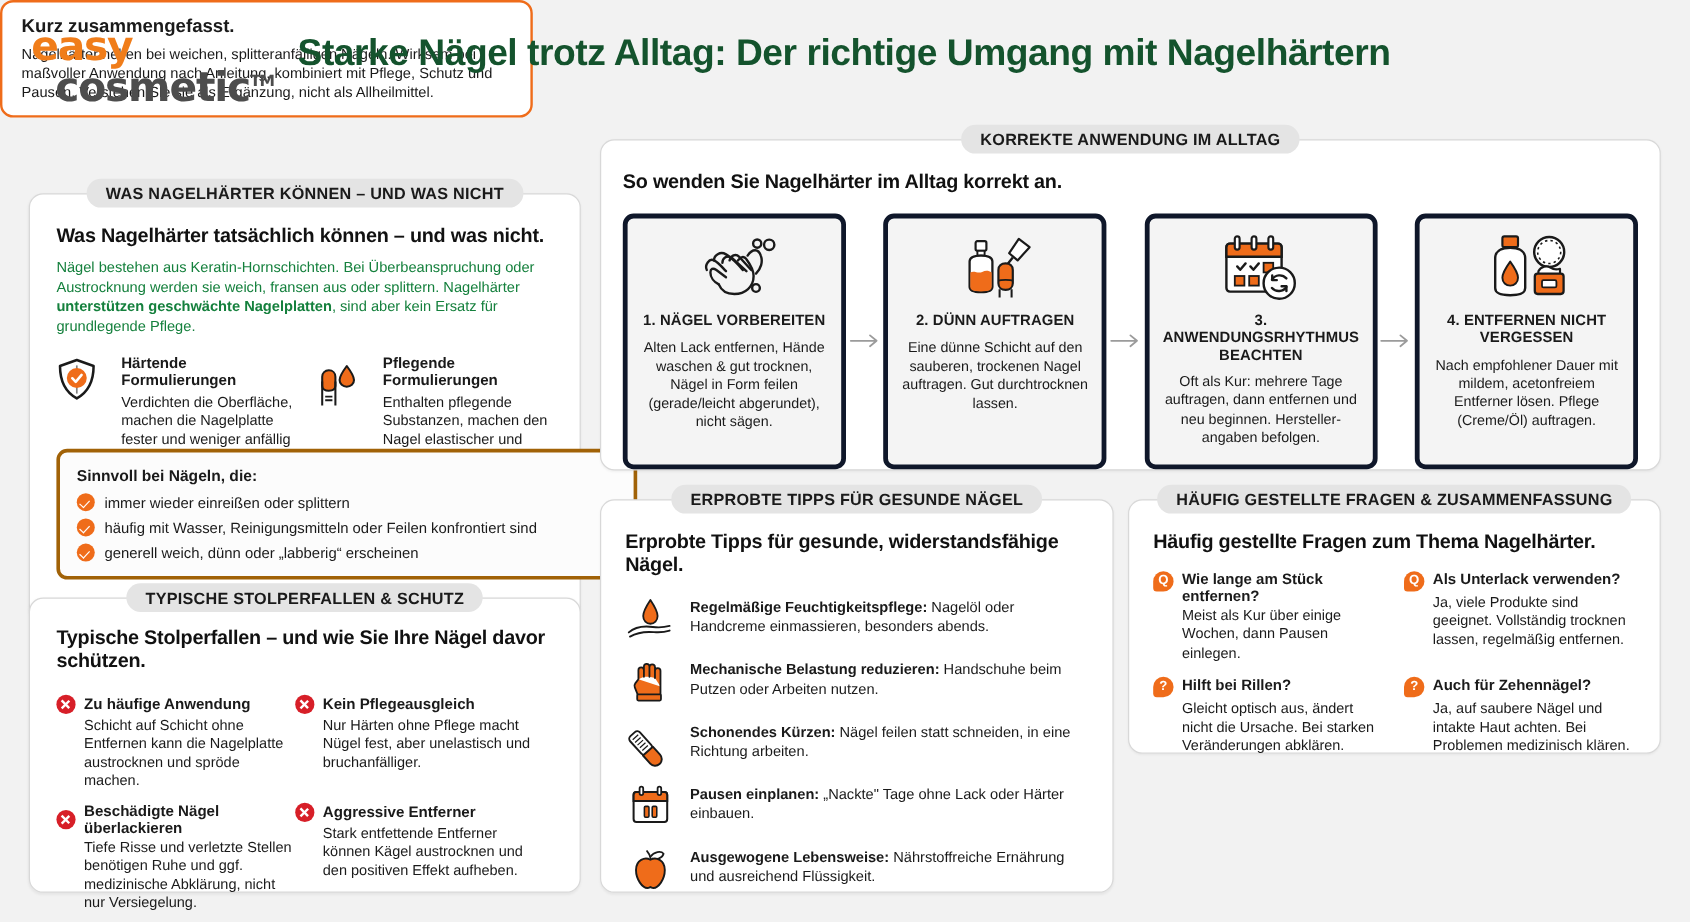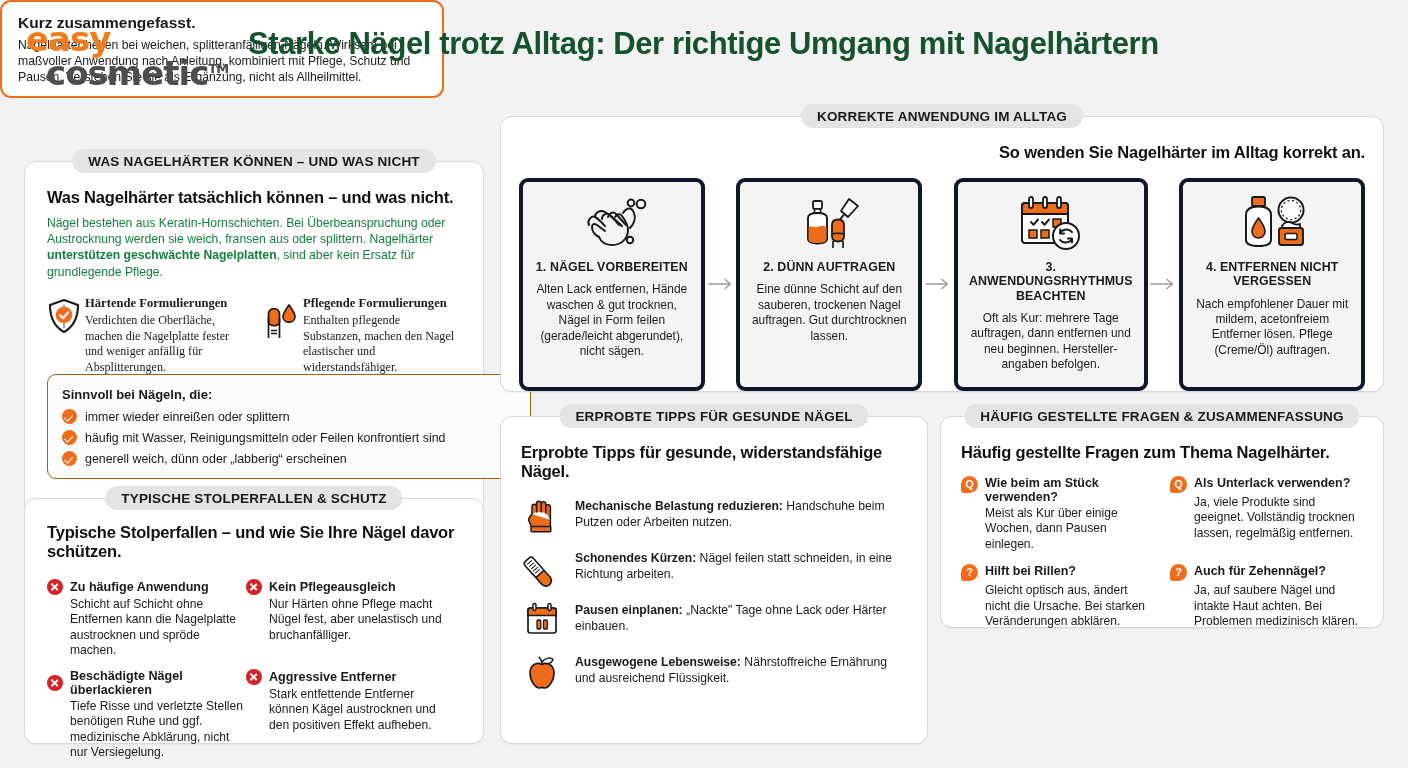--- a/index.html
+++ b/index.html
@@ -34,27 +34,27 @@
     white-space:nowrap;text-transform:uppercase;
   }
   .card-h{font-size:16.5px;font-weight:700;color:#111;letter-spacing:-0.2px;}
   .body-t{font-size:12.2px;line-height:1.33;color:#15803d;}
   
   #card-know{left:24px;top:116px;width:460px;height:356px;padding:26px 22px 0 22px;margin-top:45px;}
   #card-know .card-h{margin-bottom:8px;}
   #know-intro{margin-bottom:16px;}
   #know-intro b{font-weight:700;}
   .two-col{display:flex;gap:14px;}
-  .feat{display:flex;gap:4px;flex:1;font-family:Liberation Serif, serif;}
+  .feat{display:flex;gap:20px;flex:1;}
   .feat .ic{flex:0 0 34px;padding-top:2px;}
   .feat .ft{font-size:12.6px;font-weight:700;line-height:1.15;margin-bottom:3px;}
   .feat .fb{font-size:12.1px;line-height:1.28;}
   #sense-box{
     position:absolute;left:22px;top:212px;width:484px;
-    border:1px solid #a16207;border-radius:9px;background:#fcfcfc;
+    border:3px solid #a16207;border-radius:9px;background:#fcfcfc;
     padding:12px 14px 12px 14px;
   }
   #sense-box h4{font-size:13px;font-weight:700;margin-bottom:7px;}
   .li{display:flex;align-items:center;gap:8px;margin-bottom:6px;font-size:12.4px;}
   .li:last-child{margin-bottom:0;}
   .tick{flex:0 0 15px;width:15px;height:15px;border-radius:50%;background:#ef6c1a;
         position:relative;}
   .tick:after{content:"";position:absolute;left:4px;top:3.5px;width:4px;height:7px;
         border:solid #fff;border-width:0 1.8px 1.8px 0;transform:rotate(43deg);}
   
@@ -63,21 +63,21 @@
   .trap-grid{display:flex;flex-wrap:wrap;gap:10px 1px;}
   .trap{width:198px;}
   .trap .th{display:flex;align-items:center;gap:7px;font-size:12.6px;font-weight:700;margin-bottom:2px;}
   .xc{flex:0 0 16px;width:16px;height:16px;border-radius:50%;background:#d71f28;position:relative;}
   .xc:before,.xc:after{content:"";position:absolute;left:3.3px;top:7.2px;width:9.4px;height:1.9px;background:#fff;}
   .xc:before{transform:rotate(45deg);}
   .xc:after{transform:rotate(-45deg);}
   .trap .tb{font-size:12.1px;line-height:1.28;padding-left:23px;}
   
   #card-steps{left:500px;top:116px;width:884px;height:276px;padding:26px 18px 0 18px;}
-  #card-steps .card-h{text-align:right;margin-bottom:16px;}
+  #card-steps .card-h{text-align:left;margin-bottom:16px;}
   #steps-row{display:flex;align-items:stretch;justify-content:center;gap:0;}
   .step{
     width:196px;background:#f4f4f4;border:4px solid #0f172a;border-radius:9px;
     padding:12px 11px 14px 11px;text-align:center;min-height:195px;
   }
   .step .sic{height:60px;display:flex;align-items:center;justify-content:center;margin-bottom:6px;}
   .step .sh{font-size:12.4px;font-weight:700;letter-spacing:.1px;line-height:1.15;margin-bottom:8px;text-transform:uppercase;}
   .step .sb{font-size:11.9px;line-height:1.3;}
   .arrow{width:34px;display:flex;align-items:center;justify-content:center;color:#9b9b9b;}
   
@@ -304,20 +304,30 @@
       <div class="sh">4. ENTFERNEN NICHT VERGESSEN</div>
       <div class="sb">Nach empfohlener Dauer mit mildem, acetonfreiem Entferner lösen. Pflege (Creme/Öl) auftragen.</div>
     </div>
   </div>
 </div>
 
 <div class="card" id="card-tips">
   <div class="chip">ERPROBTE TIPPS FÜR GESUNDE NÄGEL</div>
   <div class="card-h">Erprobte Tipps für gesunde, widerstandsfähige Nägel.</div>
 
+  <div class="tip">
+    <div class="ic">
+      <svg width="40" height="36" viewBox="0 0 40 36">
+        <path d="M20 2 C20 2 26 11 26 15.4 C26 19.2 23.3 21.8 20 21.8 C16.7 21.8 14 19.2 14 15.4 C14 11 20 2 20 2 Z" fill="#ef6c1a" stroke="#1a1a1a" stroke-width="1.5" stroke-linejoin="round"></path>
+        <path d="M2 29 C7 24.5 14 23.5 22 24.5 C27 25.1 31 25 36 23.6" stroke="#1a1a1a" stroke-width="1.6" fill="none" stroke-linecap="round"></path>
+        <path d="M3 32.5 C9 29 16 28.2 23 28.8 C28 29.2 32 28.8 36 27.5" stroke="#1a1a1a" stroke-width="1.6" fill="none" stroke-linecap="round"></path>
+      </svg>
+    </div>
+    <div class="tx"><b>Regelmäßige Feuchtigkeitspflege:</b><span> Nagelöl oder Handcreme einmassieren, besonders abends.</span></div>
+  </div>
 
   <div class="tip">
     <div class="ic">
       <svg width="34" height="38" viewBox="0 0 34 38">
         <path d="M7 17 L7 9.5 a2.3 2.3 0 0 1 4.6 0 L11.6 15 M11.6 15 L11.6 6.5 a2.3 2.3 0 0 1 4.6 0 L16.2 15 M16.2 15 L16.2 7 a2.3 2.3 0 0 1 4.6 0 L20.8 16 M20.8 16 L20.8 10 a2.3 2.3 0 0 1 4.6 0 L25.4 23 M7 17 L4.4 20.5 a3.4 3.4 0 0 0 -.4 3.4 L6.5 30 L25.4 30 L25.4 23" fill="#ef6c1a" stroke="#1a1a1a" stroke-width="1.5" stroke-linejoin="round" stroke-linecap="round"></path>
         <rect x="6" y="29.6" width="19.8" height="5.2" rx="1" fill="#ef6c1a" stroke="#1a1a1a" stroke-width="1.5"></rect>
       </svg>
     </div>
     <div class="tx"><b>Mechanische Belastung reduzieren:</b><span> Handschuhe beim Putzen oder Arbeiten nutzen.</span></div>
   </div>
@@ -361,21 +371,21 @@
   </div>
 </div>
 
 <div class="card" id="card-faq">
   <div class="chip">HÄUFIG GESTELLTE FRAGEN &amp; ZUSAMMENFASSUNG</div>
   <div class="card-h">Häufig gestellte Fragen zum Thema Nagelhärter.</div>
   <div class="faq-grid">
     <div class="faq">
       <div class="qh">
           <span class="qb">Q</span>
-          <span>Wie beim am Stück verwenden?</span>
+          <span>Wie lange am Stück entfernen?</span>
         </div>
       <div class="qa">Meist als Kur über einige Wochen, dann Pausen einlegen.</div>
     </div>
     <div class="faq">
       <div class="qh">
           <span class="qb">Q</span>
           <span>Als Unterlack verwenden?</span>
         </div>
       <div class="qa">Ja, viele Produkte sind geeignet. Vollständig trocknen lassen, regelmäßig entfernen.</div>
     </div>

